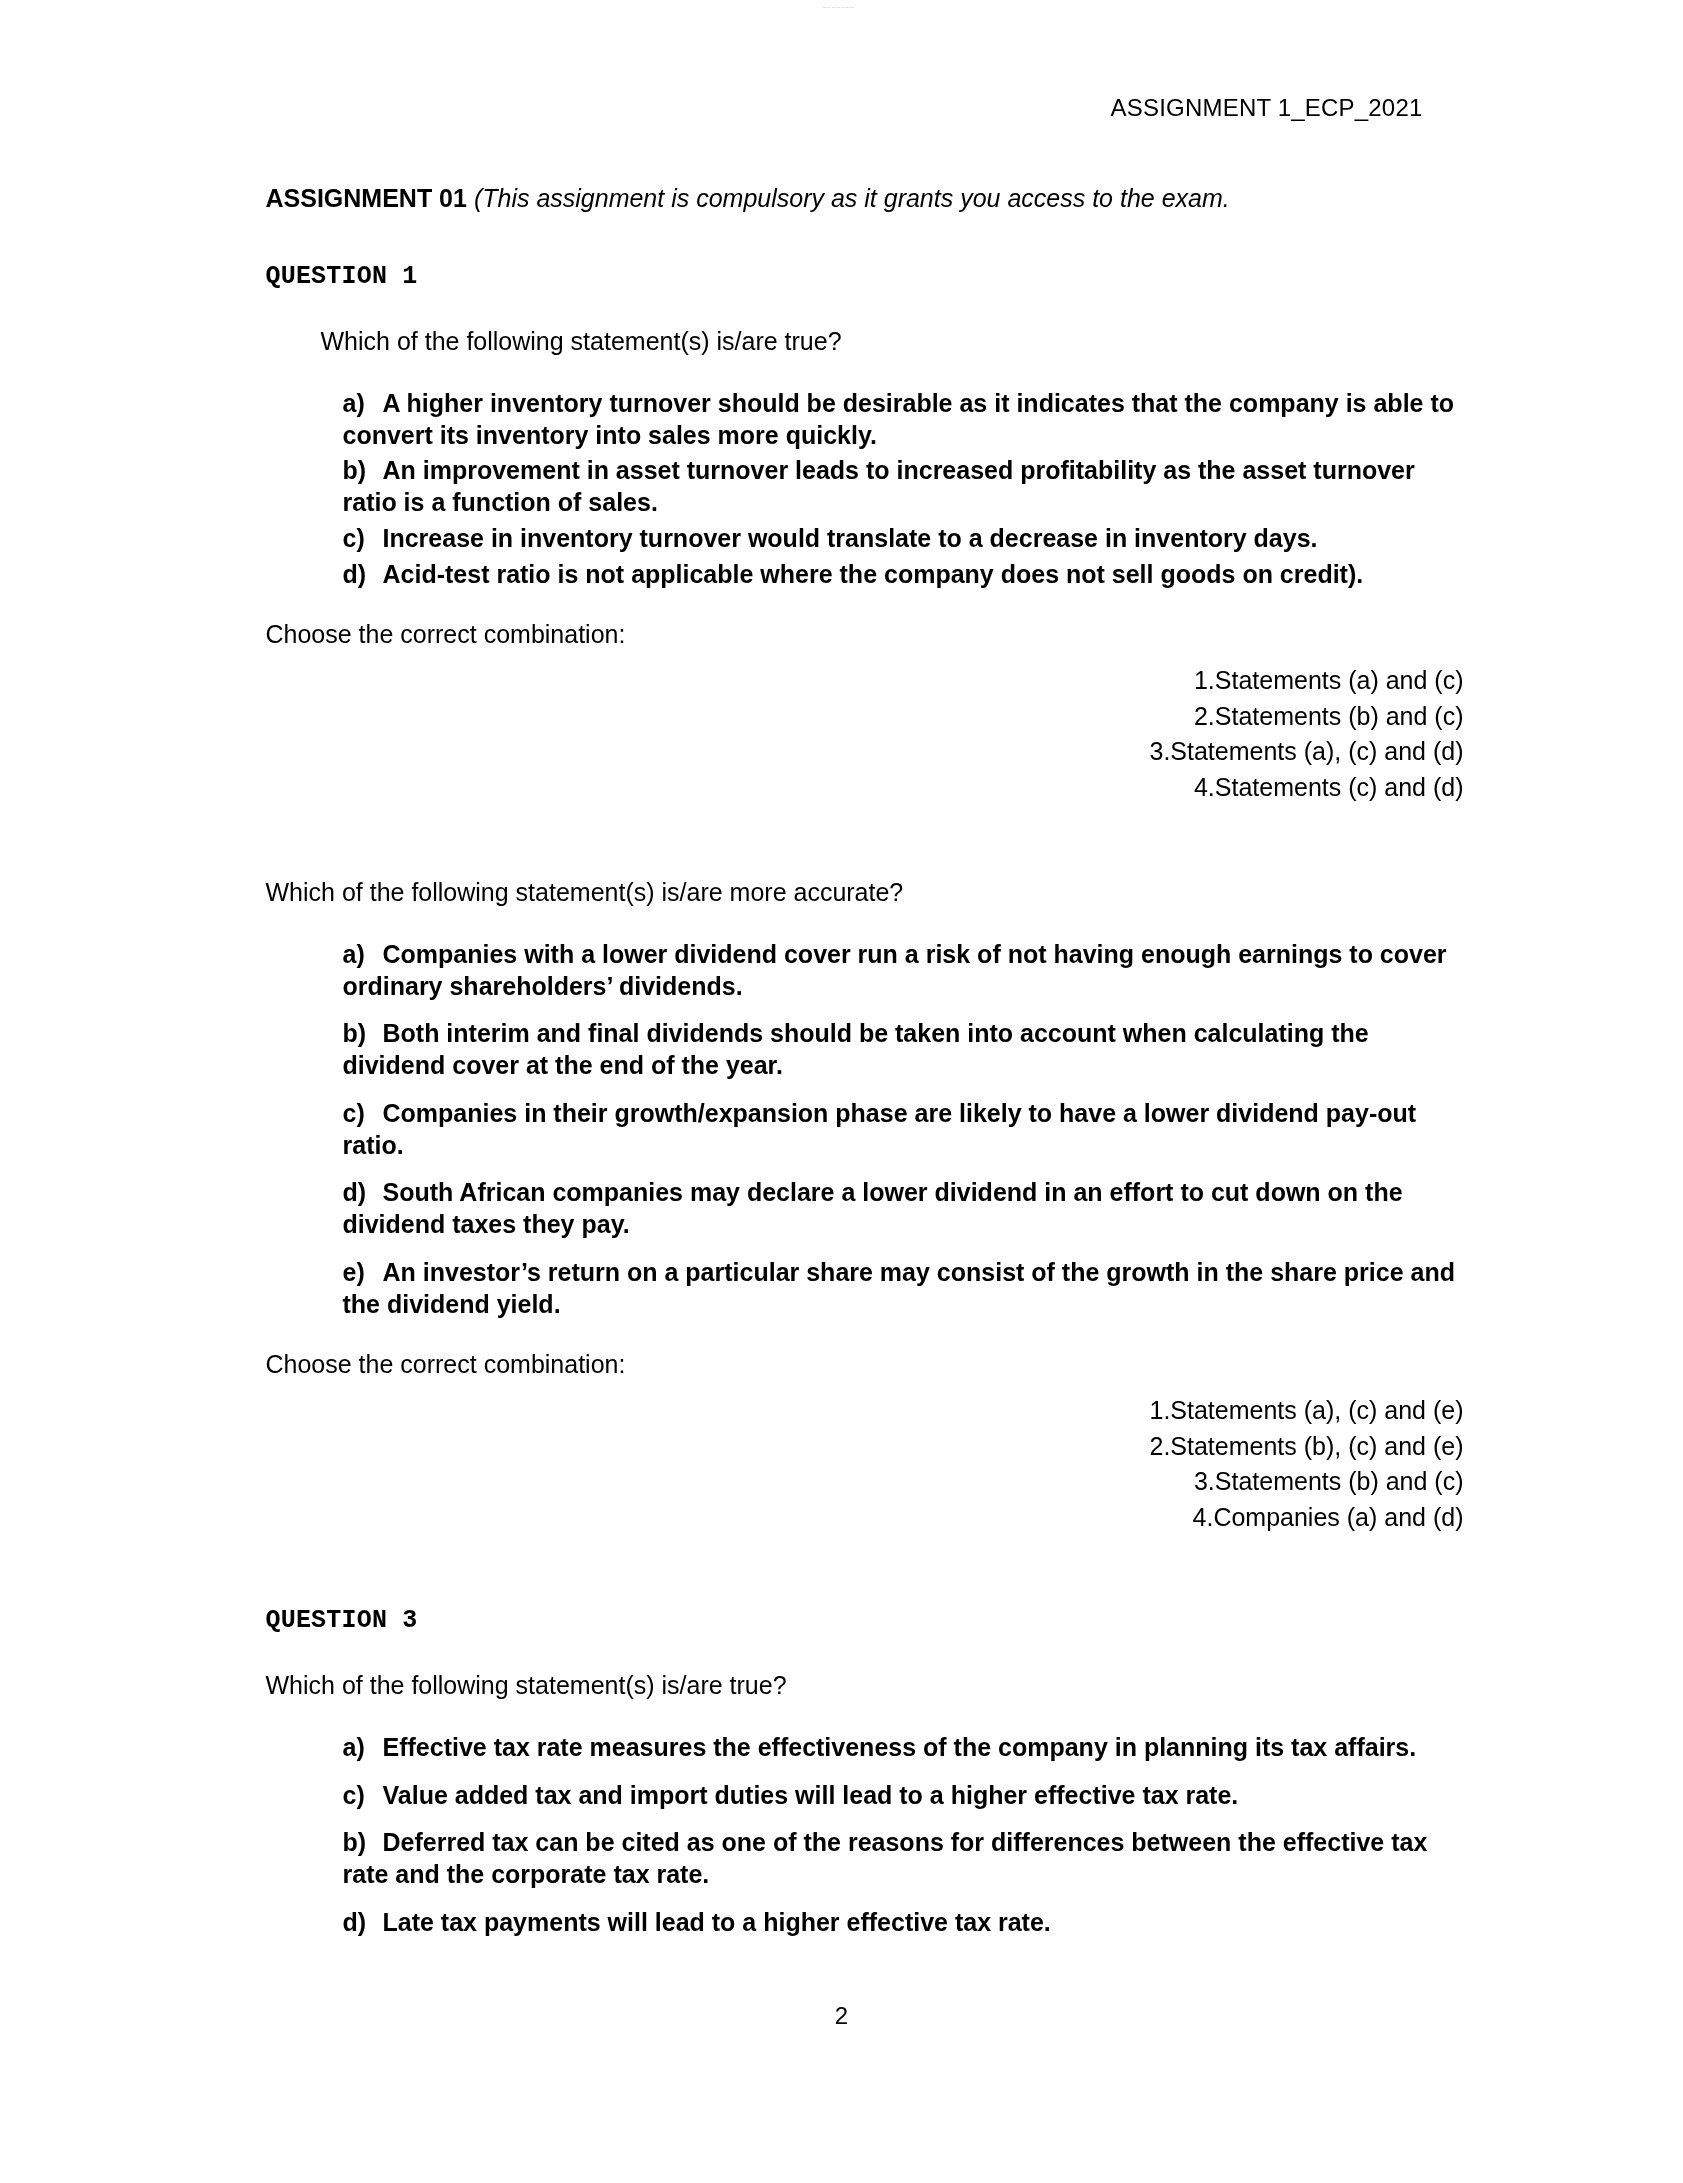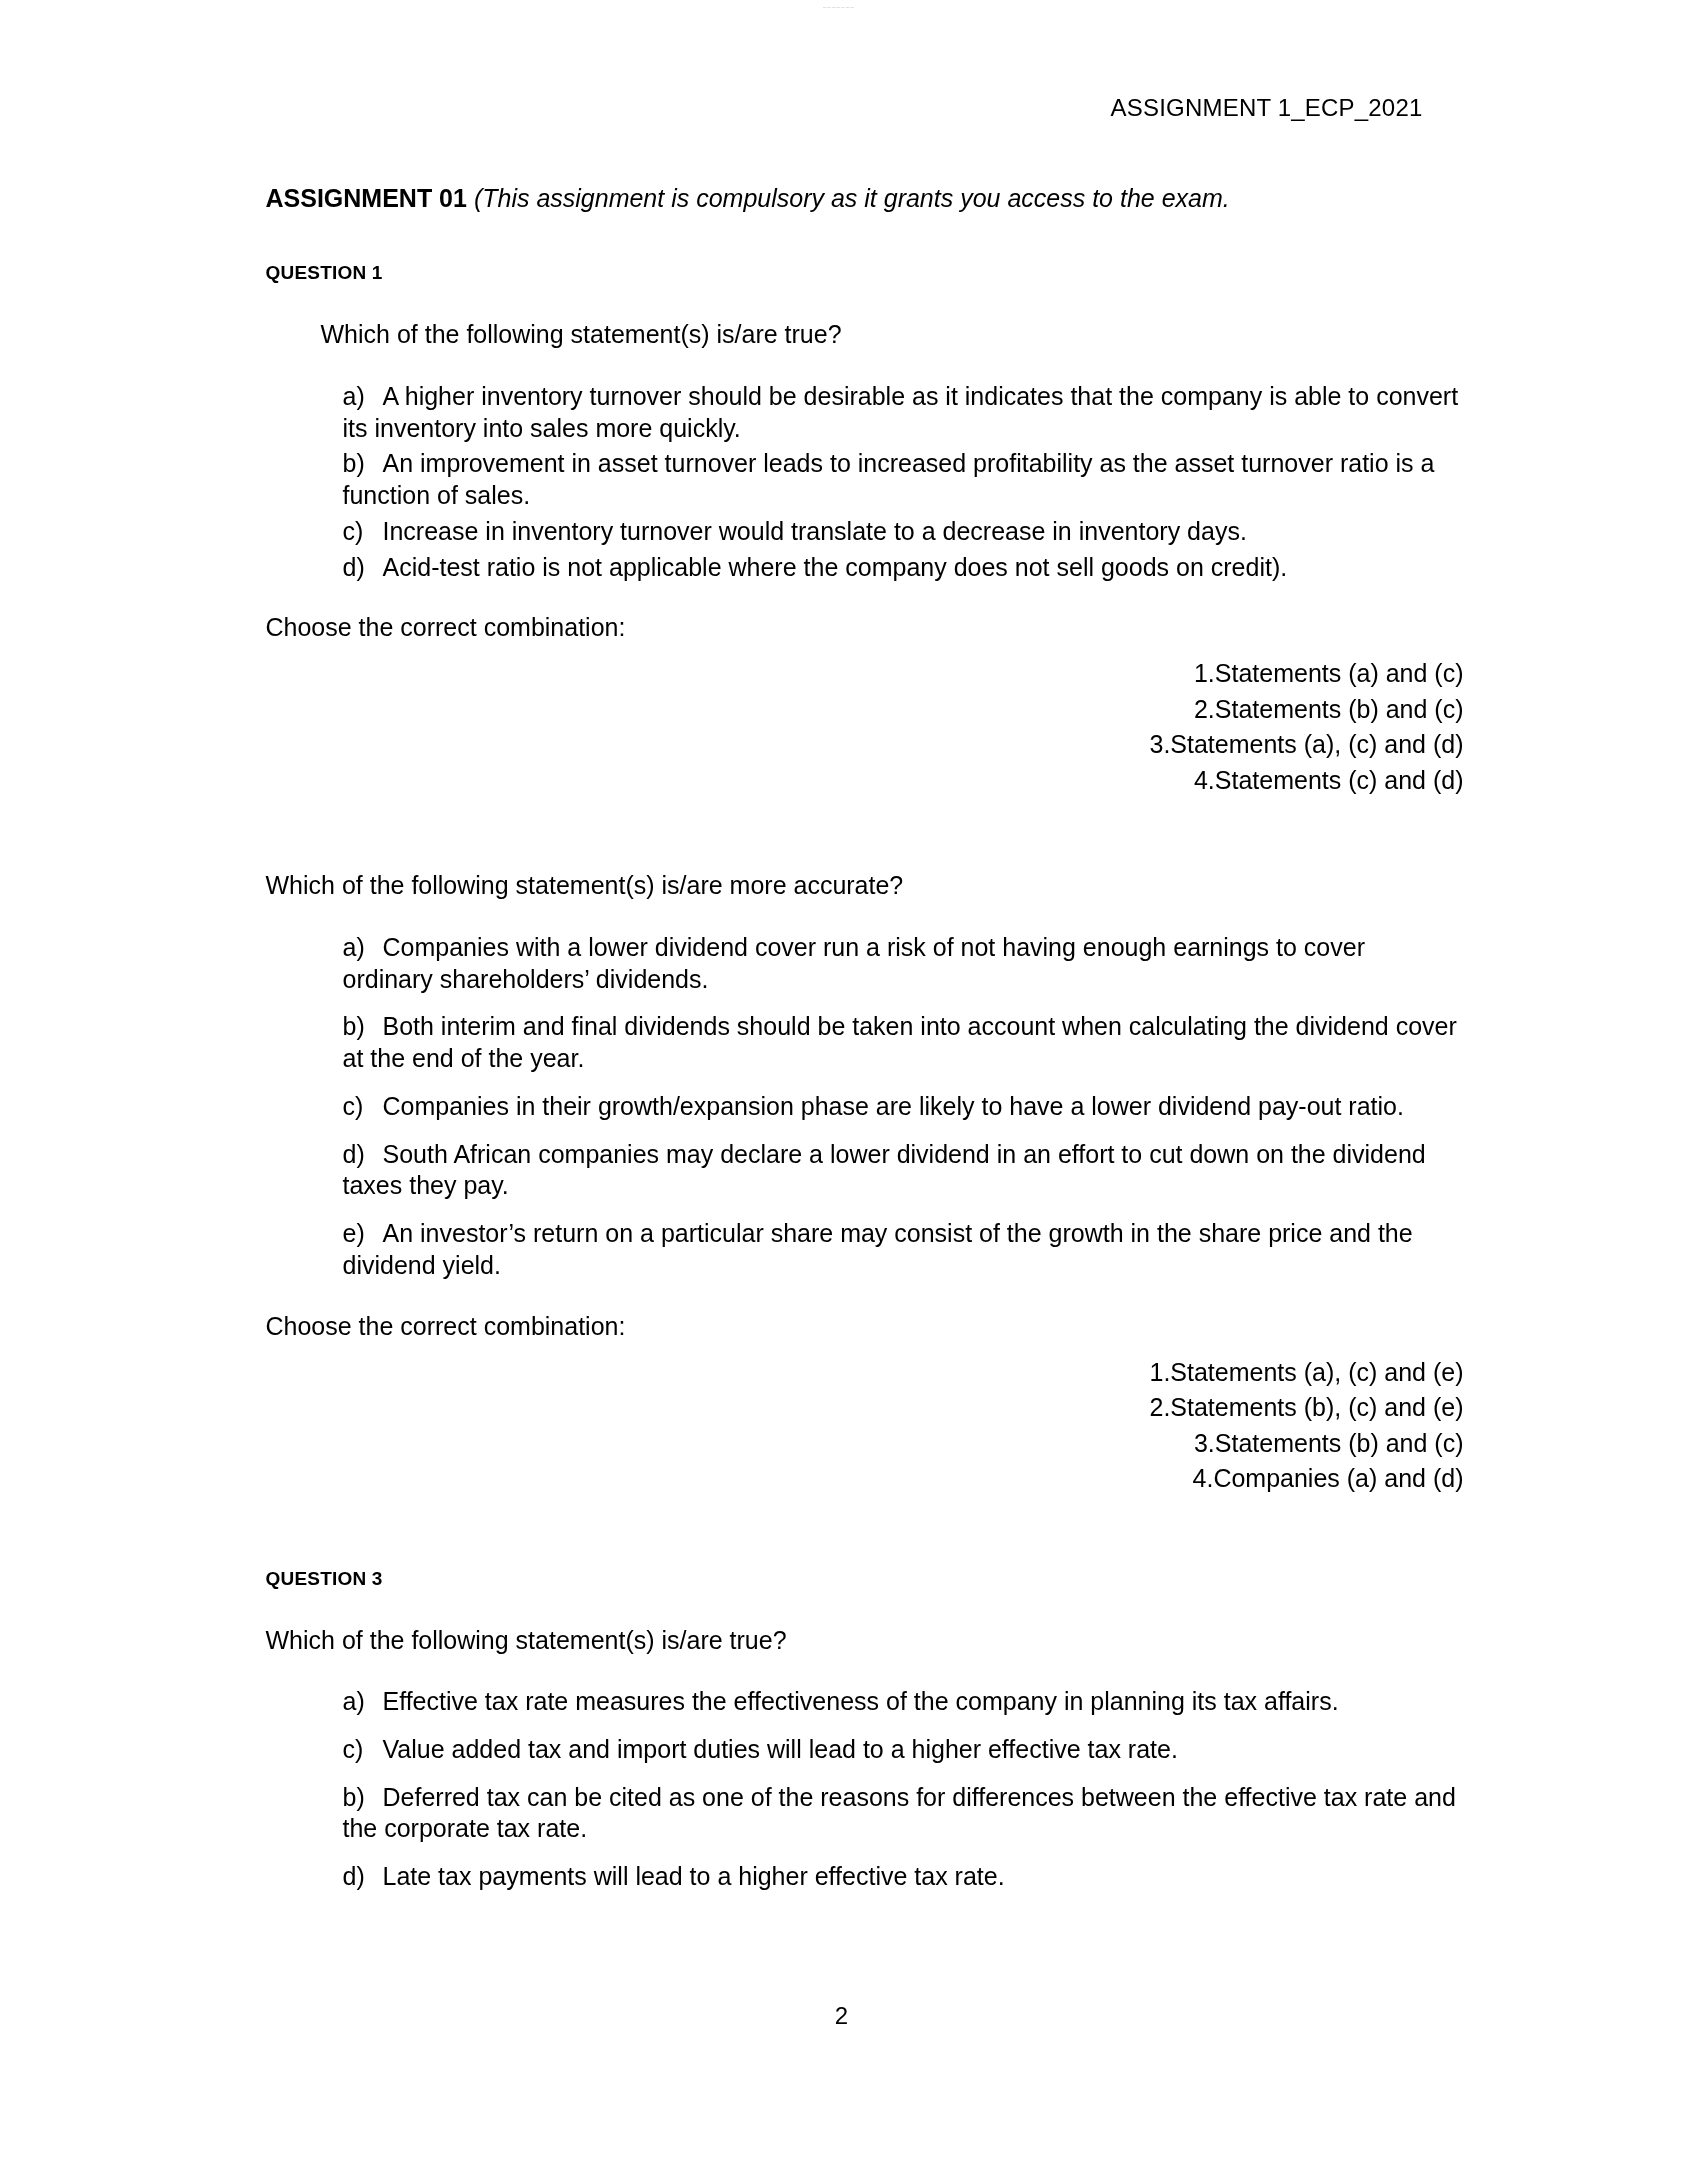--- a/index.html
+++ b/index.html
@@ -56,44 +56,46 @@
   .assignment-title {
     font-size: 25px;
     line-height: 1.25;
     margin: 0 0 48px 0;
     white-space: nowrap;
   }
   .assignment-title .b { font-weight: bold; }
   .assignment-title .i { font-style: italic; }
 
   .q-heading {
-    font-size: 19px;
+    font-size: 25px;
     font-weight: bold;
     margin: 0 0 34px 0;
     letter-spacing: 0.2px;
+    font-family: Liberation Mono, monospace;
   }
 
   .q-intro {
     font-size: 25px;
     margin: 0 0 30px 0;
     line-height: 1.3;
   }
   .q-intro.indented { margin-left: 55px; }
 
   .statements {
     margin: 0 0 0 0;
     padding: 0;
     list-style: none;
   }
   .statements li {
     font-size: 25px;
     line-height: 1.27;
     margin: 0 0 4px 0;
     padding: 0;
     display: block;
+    font-weight: bold;
   }
   .statements li .marker {
     display: inline-block;
     min-width: 40px;
   }
 
   .stmt-block-q1 { margin-left: 77px; width: 1129px; }
   .stmt-block-q2 { margin-left: 77px; width: 1119px; }
   .stmt-block-q3 { margin-left: 77px; width: 1129px; }
 

